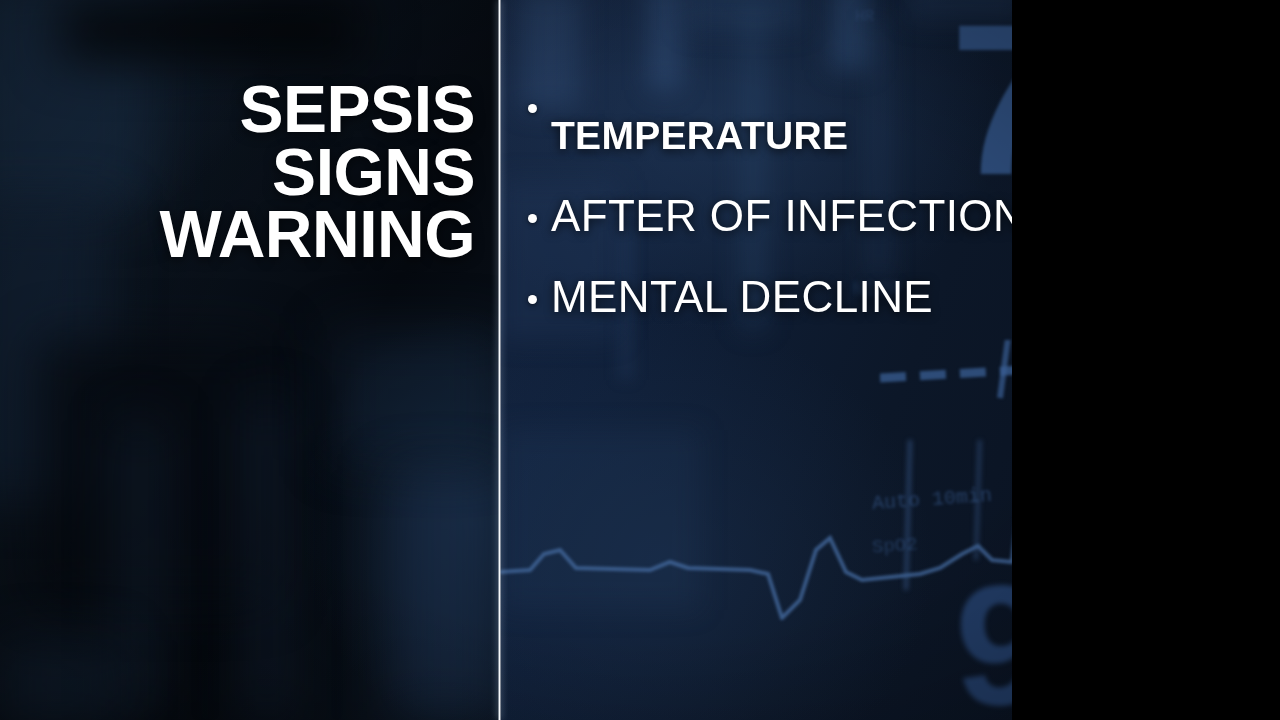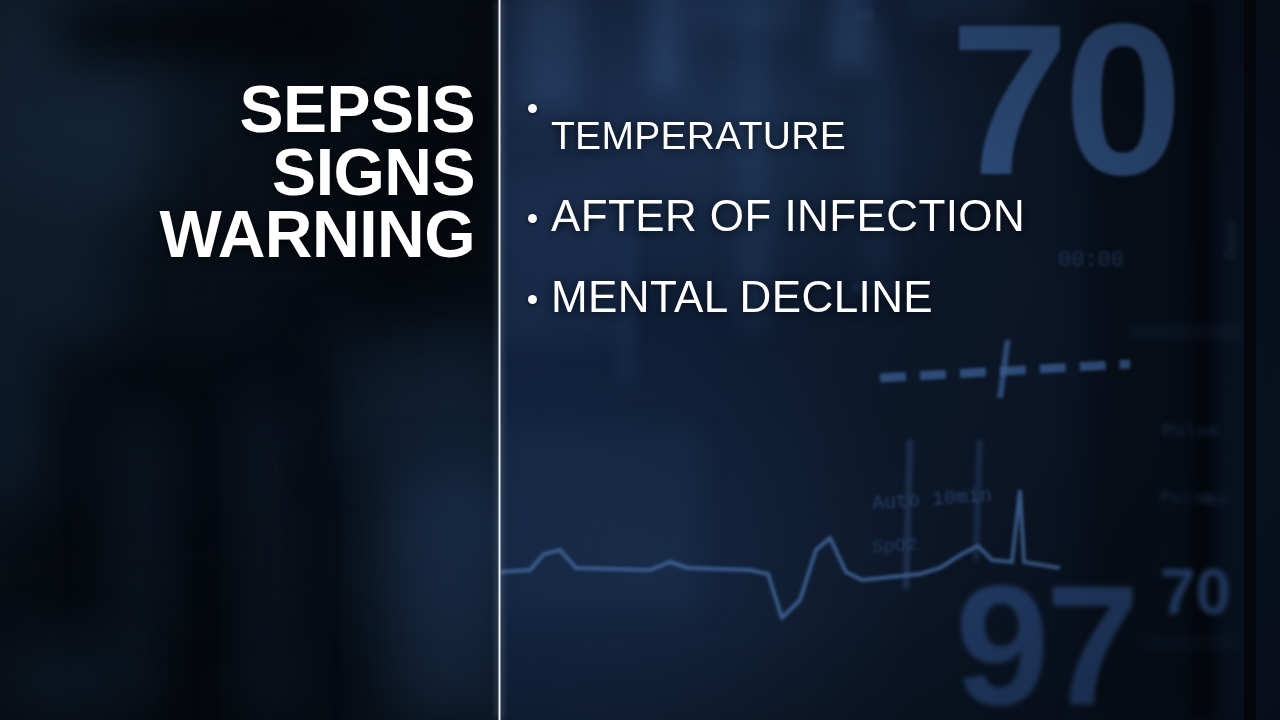--- a/index.html
+++ b/index.html
@@ -3,21 +3,21 @@
 <meta charset="utf-8">
 <title>Sepsis Warning Signs</title>
 <style>
   html, body {
     margin: 0;
     padding: 0;
     background: #000;
   }
   #stage {
     position: relative;
-    width: 1280px;
+    width: 1012px;
     height: 720px;
     overflow: hidden;
     background: #0b1420;
     font-family: "Liberation Sans", sans-serif;
     -webkit-font-smoothing: antialiased;
   }
 
   
   .bg-left {
     position: absolute;
@@ -111,21 +111,21 @@
     font-family: "Liberation Sans", sans-serif;
     font-weight: normal;
     font-size: 44px;
     line-height: 1.08;
     letter-spacing: 0.4px;
     text-shadow: 0 2px 10px rgba(0,0,0,0.75);
   }
   .bullet-sub {
     color: #ffffff;
     font-family: "Liberation Sans", sans-serif;
-    font-weight: normal;
+    font-weight: bold;
     font-size: 39px;
     line-height: 1.1;
     letter-spacing: 0.3px;
     margin-left: 23px;
     margin-top: 2px;
     text-shadow: 0 2px 10px rgba(0,0,0,0.75);
   }
   .bullet-sub:empty { display: none; }
 
   

